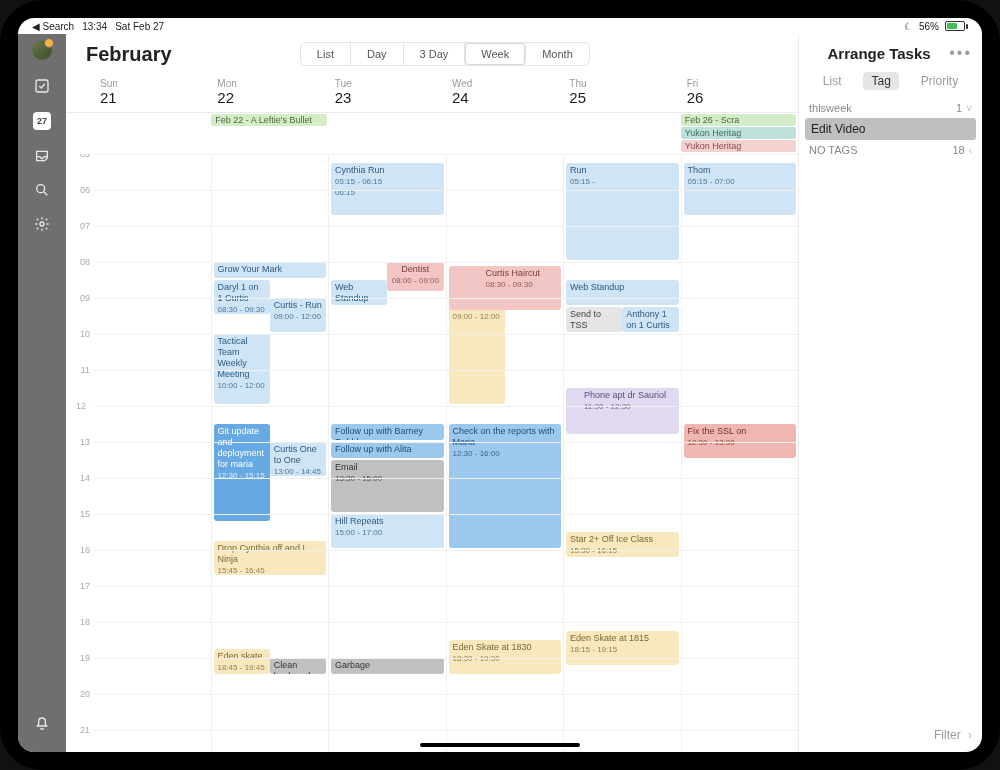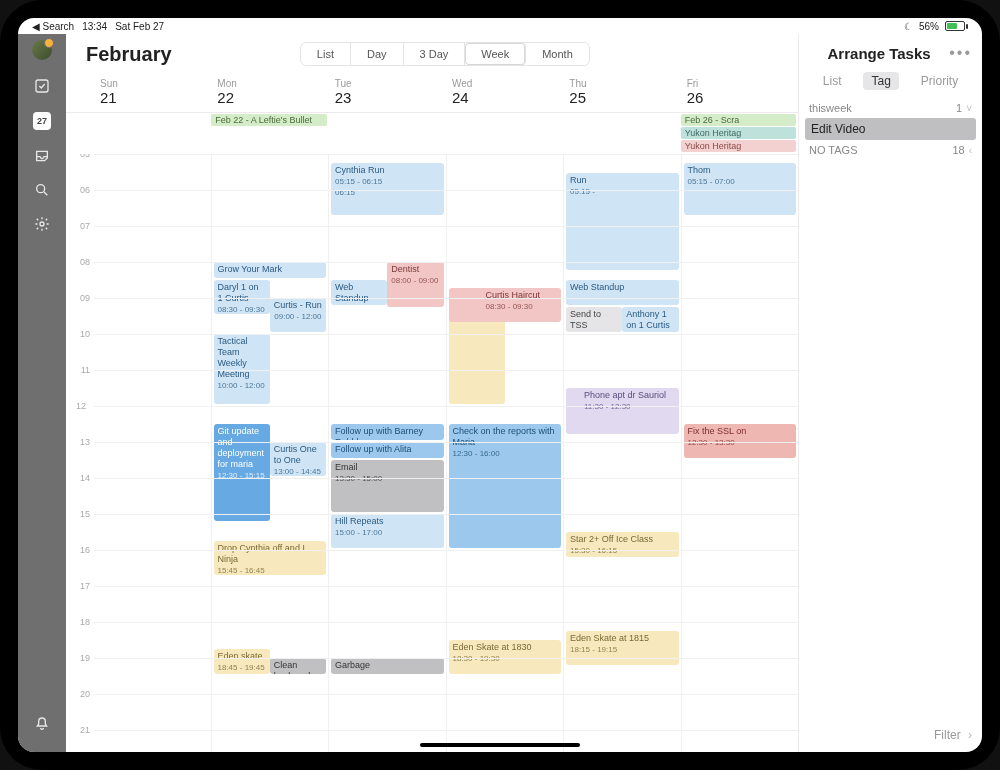--- a/index.html
+++ b/index.html
@@ -224,21 +224,21 @@
           <div class="cols" id="cols">
               <div class="col"></div>
               <div class="col">
                 <div class="ev blue" style="top: 108px; height: 16px;">
                   <div class="t">Grow Your Mark</div>
                 </div>
                 <div class="ev blue half-l" style="top: 126px; height: 34px;">
                   <div class="t">Daryl 1 on 1 Curtis</div>
                   <div class="tm">08:30 - 09:30</div>
                 </div>
-                <div class="ev blue half-r" style="top: 144px; height: 34px; text-align: center;">
+                <div class="ev blue half-r" style="top: 144px; height: 34px;">
                   <div class="t">Curtis - Run</div>
                   <div class="tm">09:00 - 12:00</div>
                 </div>
                 <div class="ev blue half-l" style="top: 180px; height: 70px;">
                   <div class="t">Tactical Team Weekly Meeting</div>
                   <div class="tm">10:00 - 12:00</div>
                 </div>
                 <div class="ev blue-strong half-l" style="top: 270px; height: 97px;">
                   <div class="t">Git update and deployment for maria</div>
                   <div class="tm">12:30 - 15:15</div>
@@ -261,21 +261,21 @@
               </div>
               <div class="col">
                 <div class="ev blue" style="top: 9px; height: 52px;">
                   <div class="t">Cynthia Run</div>
                   <div class="tm">05:15 - 06:15</div>
                   <div class="tm">06:15</div>
                 </div>
                 <div class="ev blue half-l" style="top: 126px; height: 25px;">
                   <div class="t">Web Standup</div>
                 </div>
-                <div class="ev pink half-r" style="top: 108px; height: 45px;">
+                <div class="ev pink half-r" style="top: 108px; height: 29px; text-align: center;">
                   <div class="t">Dentist</div>
                   <div class="tm">08:00 - 09:00</div>
                 </div>
                 <div class="ev blue-mid" style="top: 270px; height: 16px;">
                   <div class="t">Follow up with Barney Rubble</div>
                 </div>
                 <div class="ev blue-mid" style="top: 288px; height: 16px;">
                   <div class="t">Follow up with Alita</div>
                 </div>
                 <div class="ev grey" style="top: 306px; height: 52px;">
@@ -288,35 +288,35 @@
                 </div>
                 <div class="ev grey" style="top: 504px; height: 16px;">
                   <div class="t">Garbage</div>
                 </div>
               </div>
               <div class="col">
                 <div class="ev yellow half-l" style="top: 144px; height: 106px;">
                   <div class="t">Countertops</div>
                   <div class="tm">09:00 - 12:00</div>
                 </div>
-                <div class="ev pink" style="top: 134px; height: 34px; padding-left: 37px;">
+                <div class="ev pink" style="top: 112px; height: 44px; padding-left: 37px;">
                   <div class="t">Curtis Haircut</div>
                   <div class="tm">08:30 - 09:30</div>
                 </div>
                 <div class="ev blue-mid" style="top: 270px; height: 124px;">
                   <div class="t">Check on the reports with Maria</div>
                   <div class="tm">12:30 - 16:00</div>
                 </div>
                 <div class="ev yellow" style="top: 486px; height: 34px;">
                   <div class="t">Eden Skate at 1830</div>
                   <div class="tm">18:30 - 19:30</div>
                 </div>
               </div>
               <div class="col">
-                <div class="ev blue" style="top: 19px; height: 97px;">
+                <div class="ev blue" style="top: 9px; height: 97px;">
                   <div class="t">Run</div>
                   <div class="tm">05:15 -</div>
                 </div>
                 <div class="ev blue" style="top: 126px; height: 25px;">
                   <div class="t">Web Standup</div>
                 </div>
                 <div class="ev lgrey half-l" style="top: 153px; height: 25px;">
                   <div class="t">Send to TSS</div>
                 </div>
                 <div class="ev blue half-r" style="top: 153px; height: 25px;">

